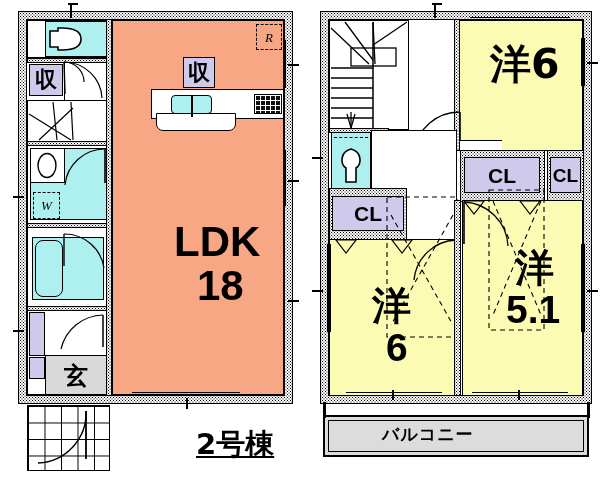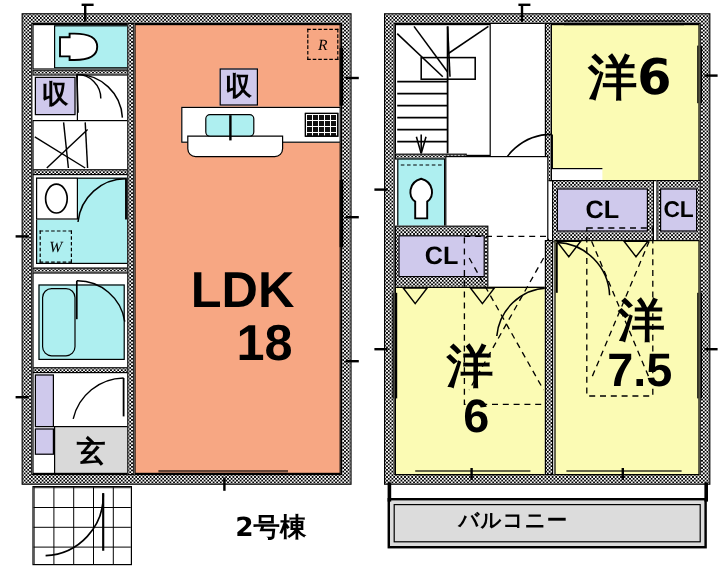--- a/index.html
+++ b/index.html
@@ -58,21 +58,21 @@
   }
   .lbl-ldk   { font-size: 42px; font-family: "Liberation Sans", sans-serif; font-weight: bold; }
   .lbl-num18 { font-size: 42px; font-family: "Liberation Sans", sans-serif; font-weight: bold; }
   .lbl-yo6   { font-size: 41px; font-family: "DejaVu Sans", sans-serif; font-weight: bold; }
   .lbl-yo    { font-size: 39px; font-family: "DejaVu Sans", sans-serif; font-weight: bold; }
   .lbl-num   { font-size: 39px; font-family: "Liberation Sans", sans-serif; font-weight: bold; }
   .lbl-cl    { font-size: 21px; font-family: "Liberation Sans", sans-serif; font-weight: bold; }
   .lbl-cl-s  { font-size: 19px; font-family: "Liberation Sans", sans-serif; font-weight: bold; }
   .lbl-shu   { font-size: 22px; font-family: "DejaVu Sans", sans-serif; font-weight: bold; }
   .lbl-gen   { font-size: 24px; font-family: "DejaVu Sans", sans-serif; font-weight: bold; }
-  .lbl-bldg  { font-size: 22px; font-family: "DejaVu Sans", sans-serif; font-weight: bold; }
+  .lbl-bldg  { font-size: 29px; font-family: "DejaVu Sans", sans-serif; font-weight: bold; text-decoration: underline; }
   .lbl-balc  { font-size: 17px; font-family: "DejaVu Sans", sans-serif; font-weight: bold; letter-spacing: 1px;}
   .lbl-w     { font-size: 13px; font-style: italic; font-family: "Liberation Serif", serif; font-weight: normal;}
   .lbl-r     { font-size: 13px; font-style: italic; font-family: "Liberation Serif", serif; font-weight: normal;}
 
   
   .boxlabel {
     position: absolute;
     display: flex;
     align-items: center;
     justify-content: center;
@@ -141,21 +141,21 @@
     <div class="stove" style="left:254px;top:94px;width:28px;height:20px;"></div>
 
     <div class="boxlabel fill-purple" style="left:183px;top:57px;width:32px;height:31px;">
       <span class="label lbl-shu" style="position:static;">収</span>
     </div>
 
     <div class="dashbox" style="left:256px;top:24px;width:26px;height:26px;">
       <span class="label lbl-r" style="position:static;">R</span>
     </div>
 
-    <div class="label lbl-ldk" style="left:159px;top:221px;">LDK</div>
+    <div class="label lbl-ldk" style="left:174px;top:221px;">LDK</div>
     <div class="label lbl-num18" style="left:177px;top:265px;margin-left:20px;">18</div>
 
     <div class="abs fill-white ol" style="left:27px;top:20px;width:83px;height:38px;"></div>
     <div class="abs fill-cyan ol" style="left:45px;top:21px;width:64px;height:36px;"></div>
 
     <svg class="abs" style="left:46px;top:26px;width:38px;height:26px;" viewBox="0 0 38 26">
       <path d="M4 5 L12 5 L12 2 L16 2 C30 2 35 7 35 13 C35 19 30 24 16 24 L12 24 L12 21 L4 21 Z" fill="#ffffff" stroke="#000" stroke-width="1.6"></path>
     </svg>
 
     <div class="abs wall-hatch" style="left:27px;top:58px;width:83px;height:5px;border-width:1px;"></div>
@@ -320,21 +320,21 @@
     <div class="label lbl-yo" style="left:62px;top:286px;">洋</div>
     <div class="label lbl-num" style="left:76px;top:328px;">6</div>
 
     <svg class="abs" style="left:24px;top:239px;width:90px;height:16px;" viewBox="0 0 90 16">
       <path d="M2 1 L22 1 L12 14 Z" fill="none" stroke="#000" stroke-width="1.2"></path>
       <path d="M58 1 L78 1 L68 14 Z" fill="none" stroke="#000" stroke-width="1.2"></path>
     </svg>
 
     <div class="abs fill-yellow ol" style="left:152px;top:200px;width:121px;height:196px;"></div>
     <div class="label lbl-yo" style="left:205px;top:248px;">洋</div>
-    <div class="label lbl-num" style="left:196px;top:290px;">7.5</div>
+    <div class="label lbl-num" style="left:196px;top:290px;">5.1</div>
     <svg class="abs" style="left:152px;top:200px;width:90px;height:16px;" viewBox="0 0 90 16">
       <path d="M2 1 L22 1 L12 14 Z" fill="none" stroke="#000" stroke-width="1.2"></path>
       <path d="M58 1 L78 1 L68 14 Z" fill="none" stroke="#000" stroke-width="1.2"></path>
     </svg>
 
     <svg class="abs" style="left:19px;top:195px;width:255px;height:200px;" viewBox="0 0 255 200">
       <rect x="58" y="2" width="70" height="140" fill="none" stroke="#000" stroke-width="1.1" stroke-dasharray="5 4"></rect>
       <rect x="160" y="-5" width="55" height="140" fill="none" stroke="#000" stroke-width="1.1" stroke-dasharray="5 4"></rect>
       <line x1="62" y1="20" x2="124" y2="130" stroke="#000" stroke-width="1.1" stroke-dasharray="5 4"></line>
       <line x1="124" y1="20" x2="62" y2="130" stroke="#000" stroke-width="1.1" stroke-dasharray="5 4"></line>

